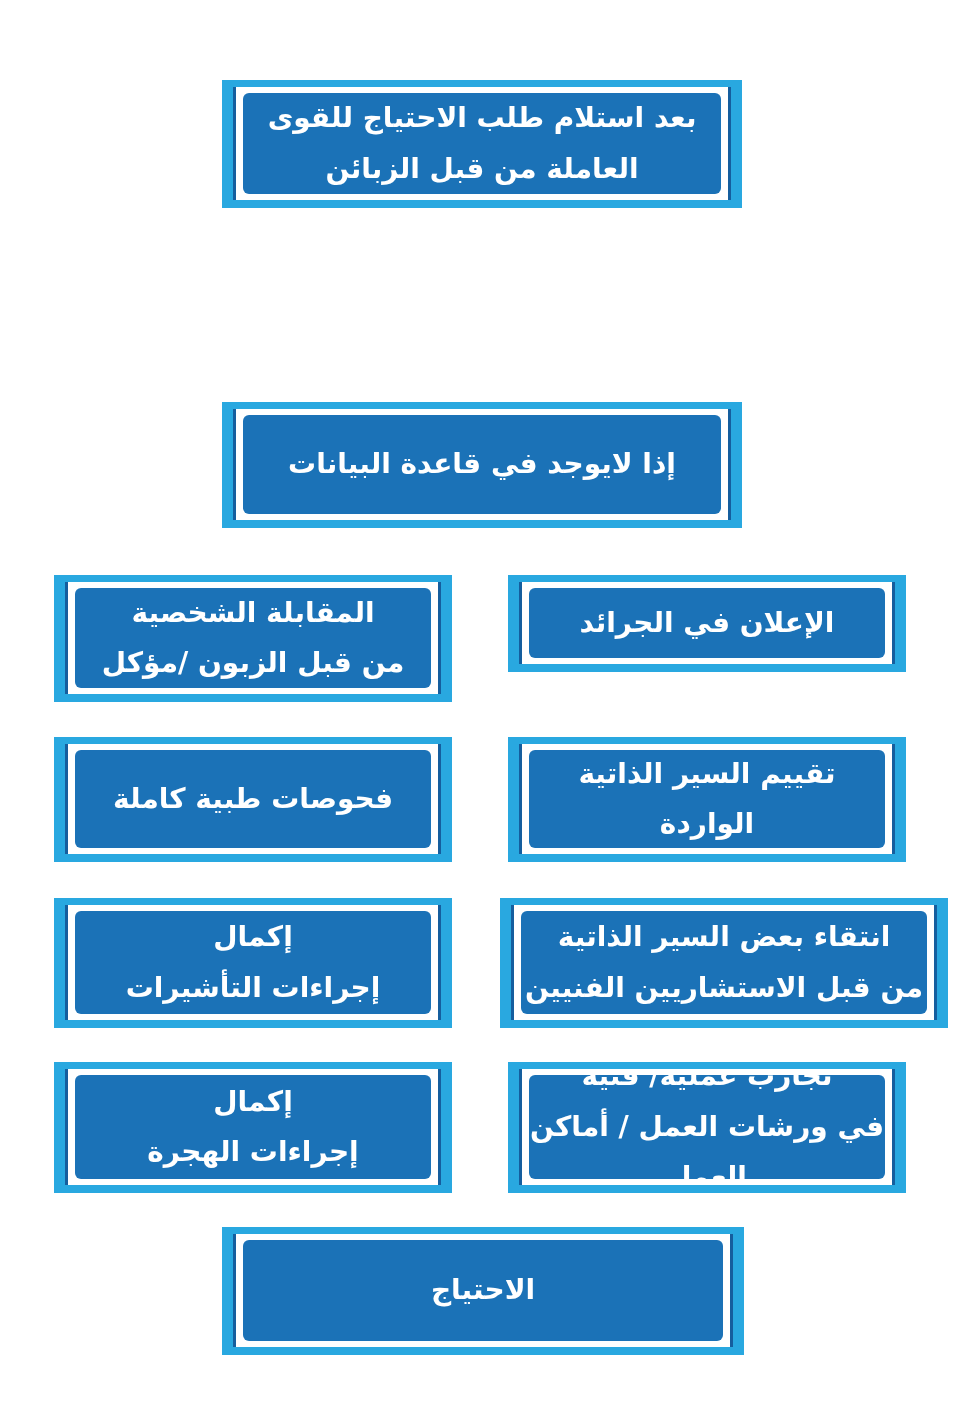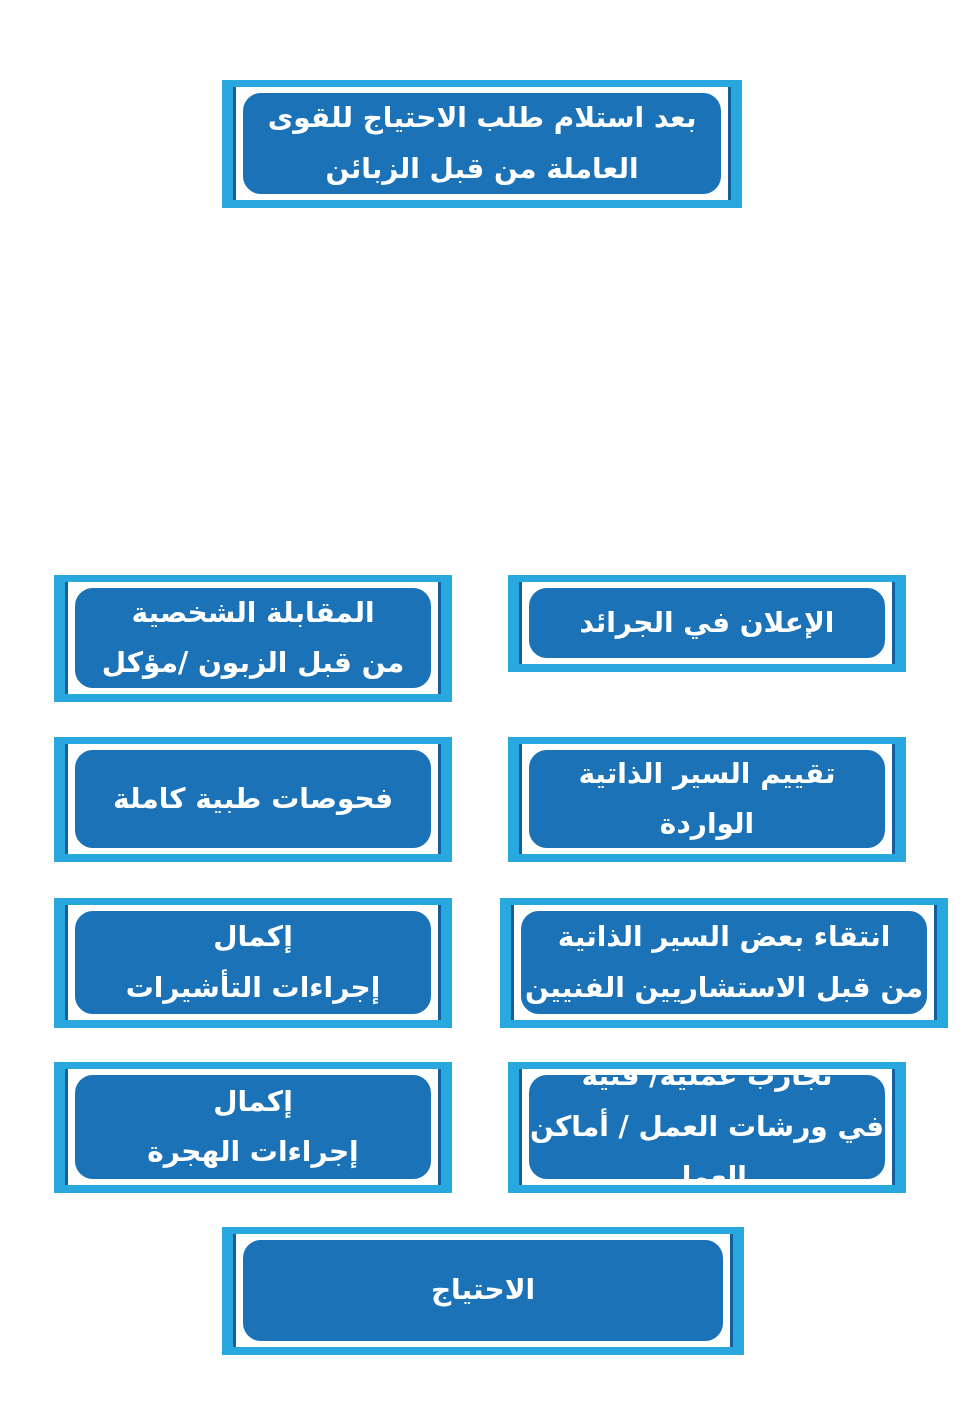--- a/index.html
+++ b/index.html
@@ -22,21 +22,21 @@
     height: 100%;
     background: #ffffff;
     border-left: 3px solid var(--bracket-blue, #155e9e);
     border-right: 3px solid var(--bracket-blue, #155e9e);
     padding: 6px 7px;
     box-sizing: border-box;
   }
   .core {
     height: 100%;
     background: var(--box-blue, #1b72b7);
-    border-radius: 18px;
+    border-radius: 6px;
     display: flex;
     align-items: center;
     justify-content: center;
     text-align: center;
     color: var(--text-color, #ffffff);
     font-weight: bold;
     font-size: 28px;
     line-height: 1.8;
     white-space: pre-line;
     overflow: hidden;
@@ -48,20 +48,25 @@
 <div class="flowchart">
 
   <div class="node" style="left:222px; top:80px; width:520px; height:128px">
     <div class="inset">
       <div class="core">بعد استلام طلب الاحتياج للقوى
 العاملة من قبل الزبائن</div>
     </div>
   </div>
 
 
+  <div class="node" style="left:222px; top:402px; width:520px; height:126px">
+    <div class="inset">
+      <div class="core">إذا لايوجد في قاعدة البيانات</div>
+    </div>
+  </div>
 
   <div class="node" style="left:54px; top:575px; width:398px; height:127px">
     <div class="inset">
       <div class="core">المقابلة الشخصية
 من قبل الزبون /مؤكل</div>
     </div>
   </div>
 
   <div class="node" style="left:508px; top:575px; width:398px; height:97px">
     <div class="inset">

